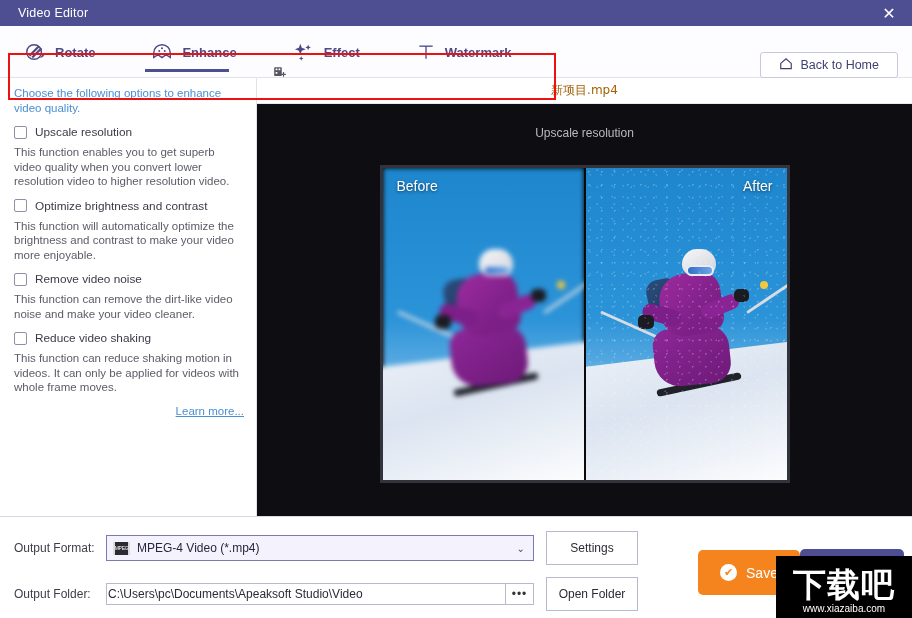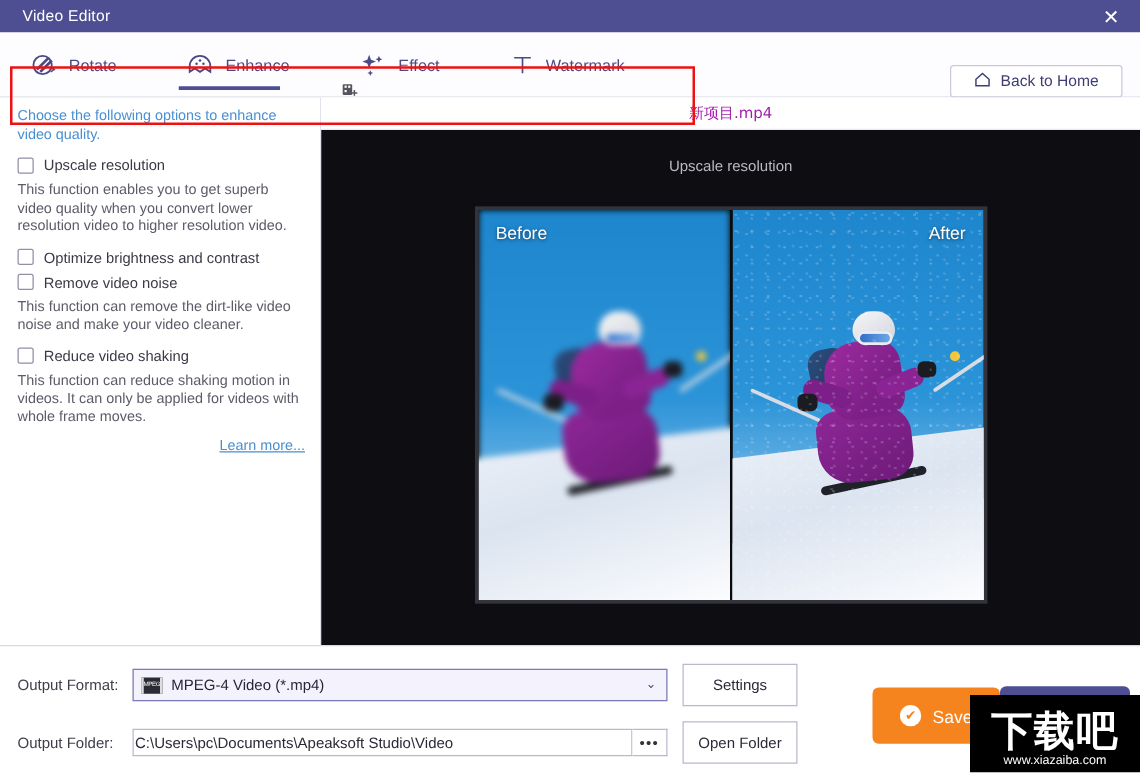--- a/index.html
+++ b/index.html
@@ -53,21 +53,21 @@
     align-items: center;
     gap: 9px;
     padding: 0 22px 0 6px;
     height: 52px;
     cursor: pointer;
     position: relative;
     color: #4a4a86;
     margin-right: 28px;
   }
   .tool:last-child { margin-right: 0; }
-  .tool-label { font-size: 13px; color: #4a4a86; }
+  .tool-label { font-size: 13px; color: #4a4a86; font-weight: bold; }
   .tool.active::after {
     content: "";
     position: absolute;
     left: 0; right: 30px; bottom: 6px;
     height: 3px;
     background: #4e4e92;
   }
   .tool svg { display: block; }
 
   .red-box {
@@ -160,21 +160,21 @@
     position: relative;
     padding-left: 16px;
   }
   .addfile {
     display: flex; align-items: flex-start; gap: 21px;
     font-size: 12px; color: #55555f; cursor: pointer; flex-direction: column;
   }
   .filename {
     position: absolute;
     left: 50%; transform: translateX(-50%);
-    font-size: 12px; color: #a21caf;
+    font-size: 12px; color: #a16207;
     font-family: "DejaVu Sans", sans-serif;
   }
   .stage {
     flex: 1;
     background: #0d0d12;
     position: relative;
     display: flex;
     align-items: center;
     justify-content: center;
   }
@@ -505,20 +505,21 @@
     <div class="opt-row">
       <span class="cb"></span>
       <span class="opt-label">Upscale resolution</span>
     </div>
     <div class="desc">This function enables you to get superb video quality when you convert lower resolution video to higher resolution video.</div>
 
     <div class="opt-row">
       <span class="cb"></span>
       <span class="opt-label">Optimize brightness and contrast</span>
     </div>
+    <div class="desc">This function will automatically optimize the brightness and contrast to make your video more enjoyable.</div>
 
     <div class="opt-row">
       <span class="cb"></span>
       <span class="opt-label">Remove video noise</span>
     </div>
     <div class="desc">This function can remove the dirt-like video noise and make your video cleaner.</div>
 
     <div class="opt-row">
       <span class="cb"></span>
       <span class="opt-label">Reduce video shaking</span>

